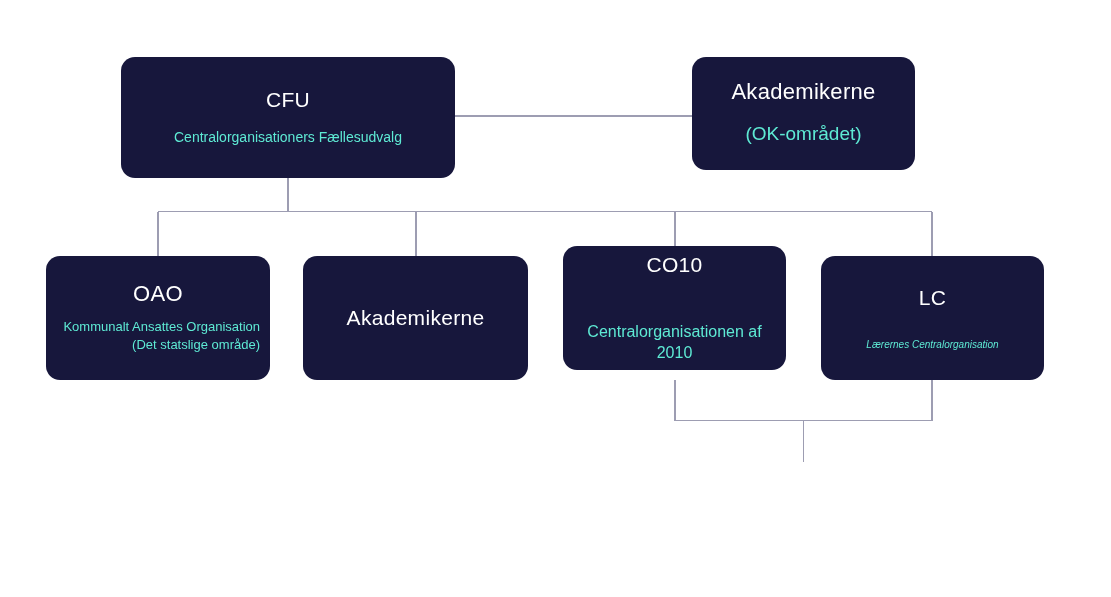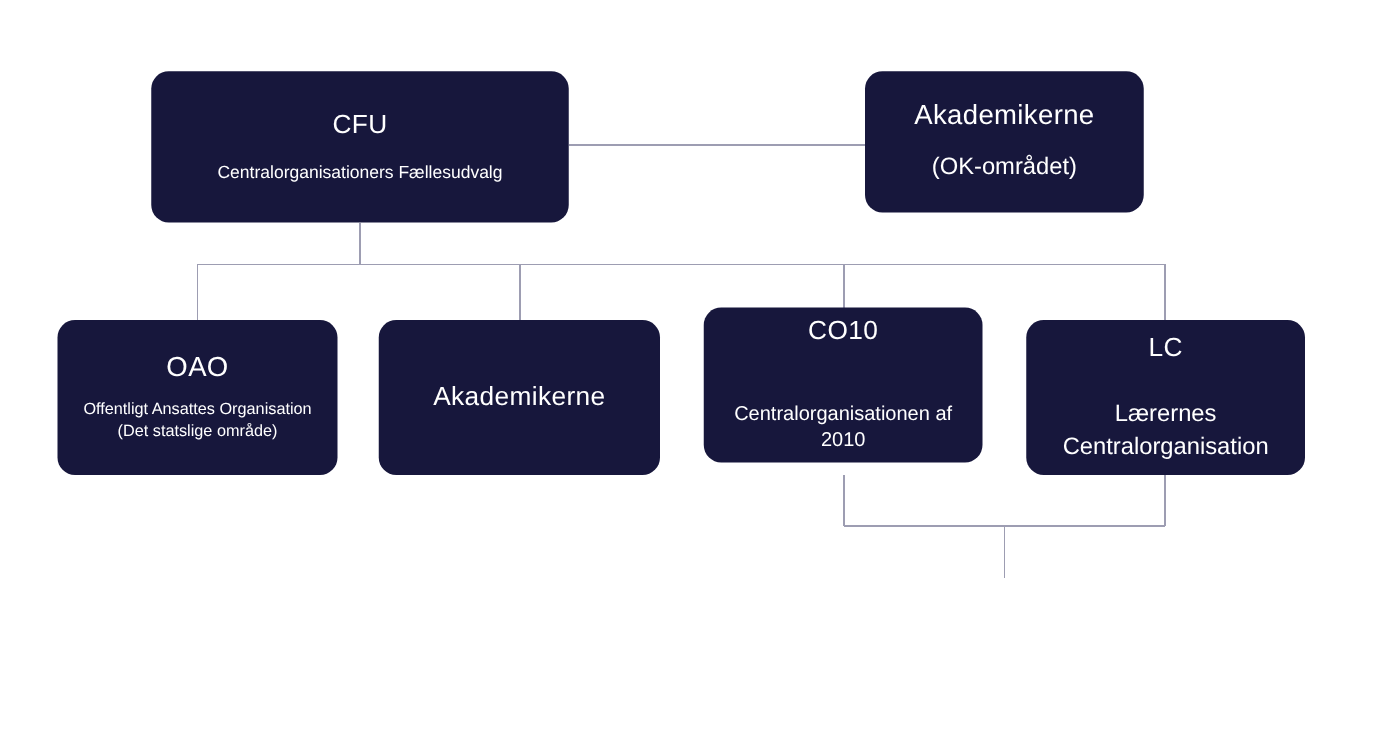--- a/index.html
+++ b/index.html
@@ -46,46 +46,46 @@
     font-weight: 400;
     letter-spacing: 0.3px;
     line-height: 1.2;
     color: #ffffff;
     white-space: nowrap;
   }
   .node-sub {
     font-size: 13px;
     font-weight: 400;
     line-height: 1.42;
-    color: #ffffff;
+    color: #5eead4;
     margin-top: 14px;
     max-width: 100%;
   }
   .node-sub.wide {
     white-space: nowrap;
   }
 
   
   #node-cfu        { left: 121px; top: 57px;  width: 334px; height: 121px; }
   #node-akademikerne-ok { left: 692px; top: 57px;  width: 223px; height: 113px; }
-  #node-oao        { left: 46px;  top: 256px; width: 224px; height: 124px; }
+  #node-oao        { left: 46px;  top: 256px; width: 224px; height: 124px; text-align: right; }
   #node-akademikerne-tj { left: 303px; top: 256px; width: 225px; height: 124px; }
   #node-co10       { left: 563px; top: 246px; width: 223px; height: 124px; justify-content: space-between; }
   #node-lc         { left: 821px; top: 256px; width: 223px; height: 124px; align-items: center; }
   #node-skaf       { left: 693px; top: 462px; width: 222px; height: 123px; }
 
   #node-cfu .node-sub { font-size: 14px; margin-top: 16px; }
   #node-akademikerne-ok .node-title { font-size: 22px; }
   #node-akademikerne-ok .node-sub { font-size: 19px; margin-top: 16px; }
   #node-oao .node-title { font-size: 22px; }
   #node-oao .node-sub { font-size: 13px; margin-top: 10px; }
   #node-akademikerne-tj .node-title { font-size: 21px; }
   #node-akademikerne-tj .node-sub { font-size: 13.5px; margin-top: 14px; }
   #node-co10 .node-sub { font-size: 16px; margin-top: 0; line-height: 1.35; }
-  #node-lc .node-sub { font-size: 19px; margin-top: 28px; line-height: 1.35; }
+  #node-lc .node-sub { font-size: 10px; margin-top: 28px; line-height: 1.35; font-style: italic; }
   #node-skaf .node-sub { font-size: 13px; margin-top: 12px; line-height: 1.4; }
 </style>
 </head>
 <body>
 
 <div id="chart-canvas">
 
   <svg id="connector-layer" width="1111" height="597" viewBox="0 0 1111 597">
     <g stroke="#9d9db2" stroke-width="1.4" fill="none" shape-rendering="crispEdges">
 
@@ -112,21 +112,21 @@
     <div class="node-sub wide">Centralorganisationers Fællesudvalg</div>
   </div>
 
   <div class="node" id="node-akademikerne-ok">
     <div class="node-title">Akademikerne</div>
     <div class="node-sub wide">(OK-området)</div>
   </div>
 
   <div class="node" id="node-oao">
     <div class="node-title">OAO</div>
-    <div class="node-sub">Offentligt Ansattes Organisation (Det statslige område)</div>
+    <div class="node-sub">Kommunalt Ansattes Organisation (Det statslige område)</div>
   </div>
 
   <div class="node" id="node-akademikerne-tj">
     <div class="node-title">Akademikerne</div>
   </div>
 
   <div class="node" id="node-co10">
     <div class="node-title">CO10</div>
     <div class="node-sub">Centralorganisationen af 2010</div>
   </div>

